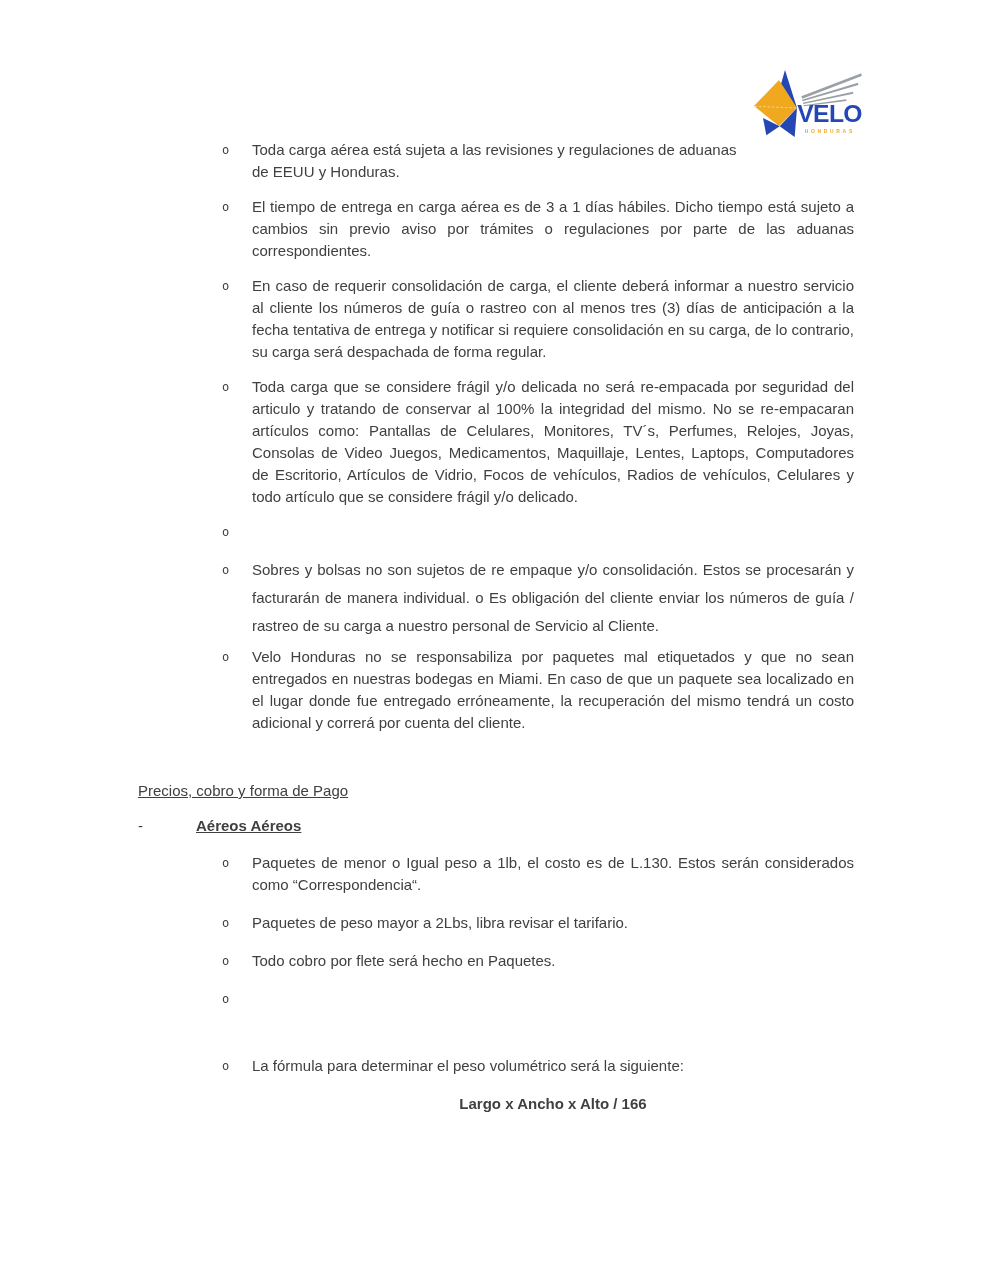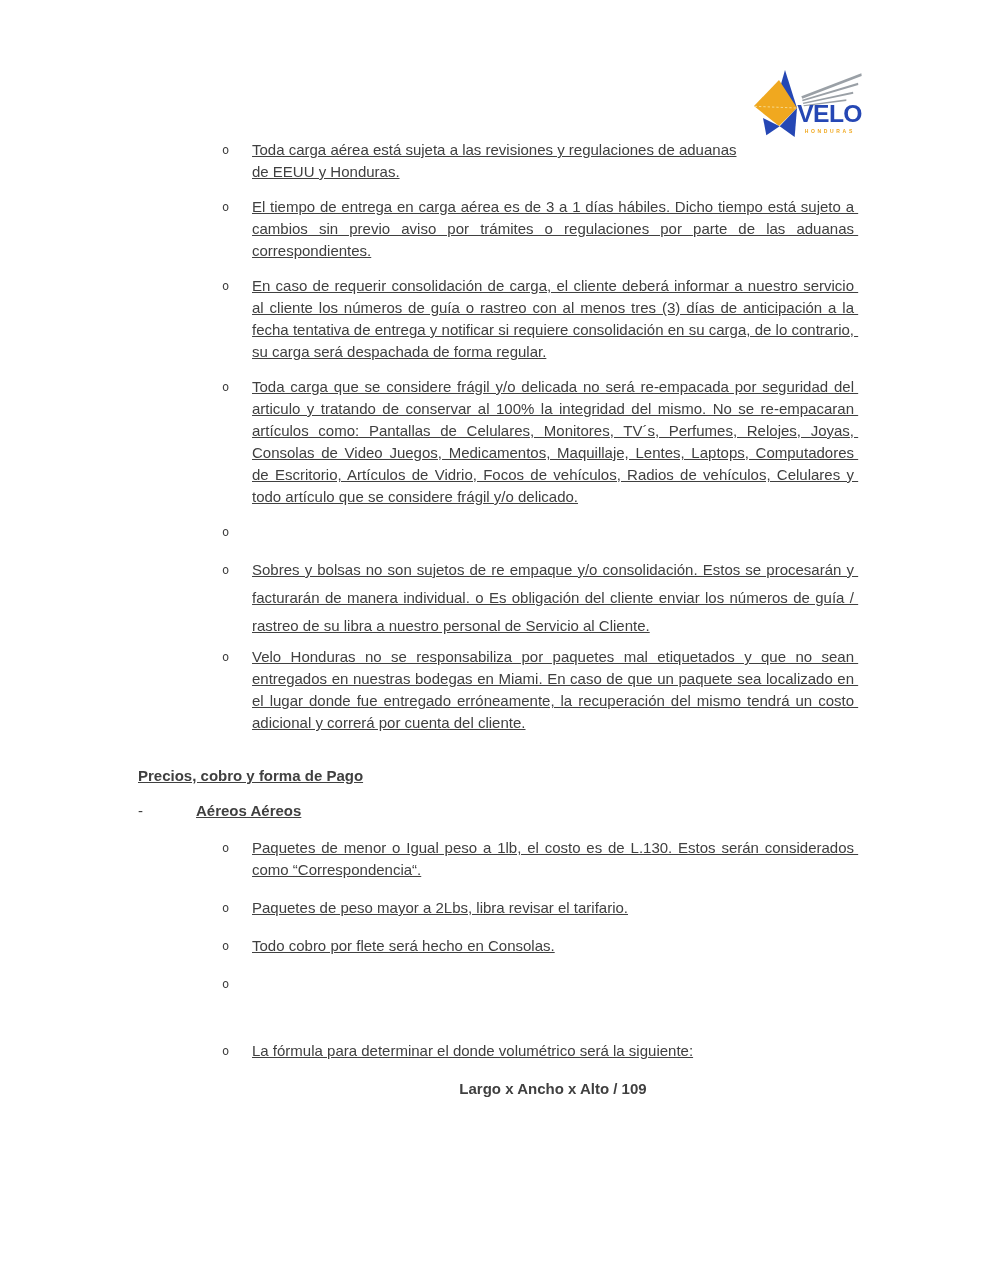--- a/index.html
+++ b/index.html
@@ -25,27 +25,27 @@
     line-height: 22px;
   }
   .li { display: flex; margin-bottom: 13px; }
   .li .mk {
     flex: 0 0 30px;
     margin-left: 84px;
     font-family: "DejaVu Sans Mono", monospace;
     font-size: 12px;
     line-height: inherit;
   }
-  .li .tx { flex: 1; text-align: justify; white-space: pre-wrap; text-decoration: underline; }
+  .li .tx { flex: 1; text-align: justify; white-space: pre-wrap; }
   .li.loose { line-height: 28px; margin-bottom: 6px; }
 
   .heading {
-    margin-top: 31px;
+    margin-top: 46px;
     margin-bottom: 13px;
-    font-weight: bold;
+    font-weight: normal;
     text-decoration: underline;
   }
   .sub-row { display: flex; margin-bottom: 15px; }
   .sub-row .dash { flex: 0 0 58px; }
   .sub-row .sub { font-weight: bold; text-decoration: underline; }
 
   .plist .li { margin-bottom: 16px; }
   .plist .li.gap-after { margin-bottom: 45px; }
 
   .formula {
@@ -100,21 +100,21 @@
       </div>
       <div class="li">
         <span class="mk">o</span>
         <span class="tx">Toda carga que se considere frágil y/o delicada no será re-empacada por seguridad del articulo y tratando de conservar al 100% la integridad del mismo. No se re-empacaran artículos como: Pantallas de Celulares, Monitores, TV´s, Perfumes, Relojes, Joyas, Consolas de Video Juegos, Medicamentos, Maquillaje, Lentes, Laptops, Computadores de Escritorio, Artículos de Vidrio, Focos de vehículos, Radios de vehículos, Celulares y todo artículo que se considere frágil y/o delicado.</span>
       </div>
       <div class="li">
         <span class="mk">o</span>
       </div>
       <div class="li loose">
         <span class="mk">o</span>
-        <span class="tx">Sobres y bolsas no son sujetos de re empaque y/o consolidación. Estos se procesarán y facturarán de manera individual. o Es obligación del cliente enviar los números de guía / rastreo de su libra a nuestro personal de Servicio al Cliente.</span>
+        <span class="tx">Sobres y bolsas no son sujetos de re empaque y/o consolidación. Estos se procesarán y facturarán de manera individual. o Es obligación del cliente enviar los números de guía / rastreo de su carga a nuestro personal de Servicio al Cliente.</span>
       </div>
       <div class="li">
         <span class="mk">o</span>
         <span class="tx">Velo Honduras no se responsabiliza por paquetes mal etiquetados y que no sean entregados en nuestras bodegas en Miami. En caso de que un paquete sea localizado en el lugar donde fue entregado erróneamente, la recuperación del mismo tendrá un costo adicional y correrá por cuenta del cliente.</span>
       </div>
     </div>
 
     <div class="heading">Precios, cobro y forma de Pago</div>
 
     <div class="sub-row">
@@ -126,27 +126,27 @@
       <div class="li">
         <span class="mk">o</span>
         <span class="tx">Paquetes de menor o Igual peso a 1lb, el costo es de L.130. Estos serán considerados como “Correspondencia“.</span>
       </div>
       <div class="li">
         <span class="mk">o</span>
         <span class="tx">Paquetes de peso mayor a 2Lbs, libra revisar el tarifario.</span>
       </div>
       <div class="li">
         <span class="mk">o</span>
-        <span class="tx">Todo cobro por flete será hecho en Consolas.</span>
+        <span class="tx">Todo cobro por flete será hecho en Paquetes.</span>
       </div>
       <div class="li gap-after">
         <span class="mk">o</span>
       </div>
       <div class="li">
         <span class="mk">o</span>
-        <span class="tx">La fórmula para determinar el donde volumétrico será la siguiente:</span>
+        <span class="tx">La fórmula para determinar el peso volumétrico será la siguiente:</span>
       </div>
     </div>
 
-    <div class="formula">Largo x Ancho x Alto / 109</div>
+    <div class="formula">Largo x Ancho x Alto / 166</div>
 
   </div>
 </div>
 
 </body></html>

